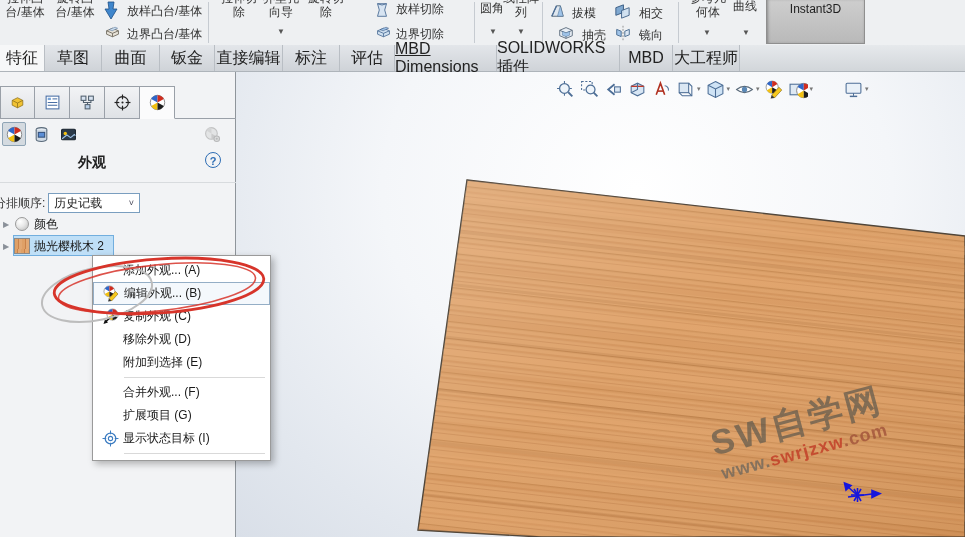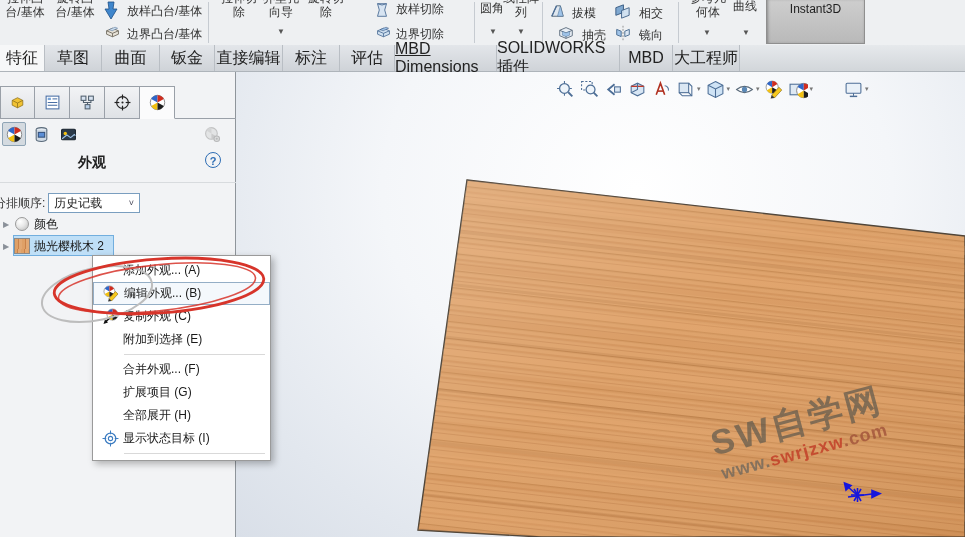--- a/index.html
+++ b/index.html
@@ -478,34 +478,34 @@
                 <path d="M8 8 L13.9 11.4 A6.8 6.8 0 0 1 8 14.8 Z" fill="#1d1d1d"></path>
               </g>
               <line x1="8" y1="9.5" x2="3.5" y2="14" stroke="#111" stroke-width="1.7"></line>
               <polygon points="1.5,16 6,14.5 3,11.5" fill="#111"></polygon>
             </svg>
           </span>
           <span>复制外观 (C)</span>
         </div>
         <div class="menu-item">
           <span class="mi-ic"></span>
+          <span>移除外观 (D)</span>
+        </div>
+        <div class="menu-item">
+          <span class="mi-ic"></span>
           <span>附加到选择 (E)</span>
         </div>
         <div class="menu-sep"></div>
         <div class="menu-item">
           <span class="mi-ic"></span>
           <span>合并外观... (F)</span>
         </div>
         <div class="menu-item">
           <span class="mi-ic"></span>
           <span>扩展项目 (G)</span>
-        </div>
-        <div class="menu-item">
-          <span class="mi-ic"></span>
-          <span>全部展开 (H)</span>
         </div>
         <div class="menu-item">
           <span class="mi-ic">
             <svg viewBox="0 0 16 16">
               <circle cx="8" cy="8" r="5" fill="none" stroke="#3d7dc2" stroke-width="1.2"></circle>
               <circle cx="8" cy="8" r="2" fill="none" stroke="#3d7dc2"></circle>
               <line x1="8" y1="0.5" x2="8" y2="4" stroke="#3d7dc2"></line>
               <line x1="8" y1="12" x2="8" y2="15.5" stroke="#3d7dc2"></line>
               <line x1="0.5" y1="8" x2="4" y2="8" stroke="#3d7dc2"></line>
               <line x1="12" y1="8" x2="15.5" y2="8" stroke="#3d7dc2"></line>

